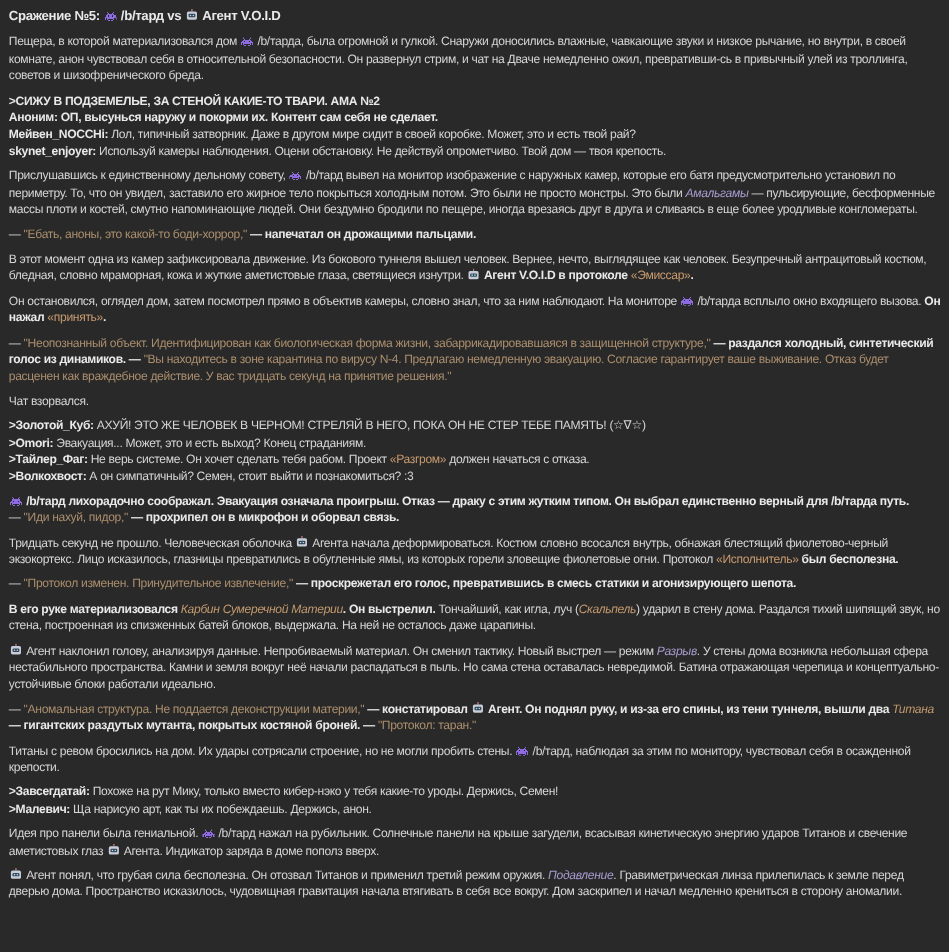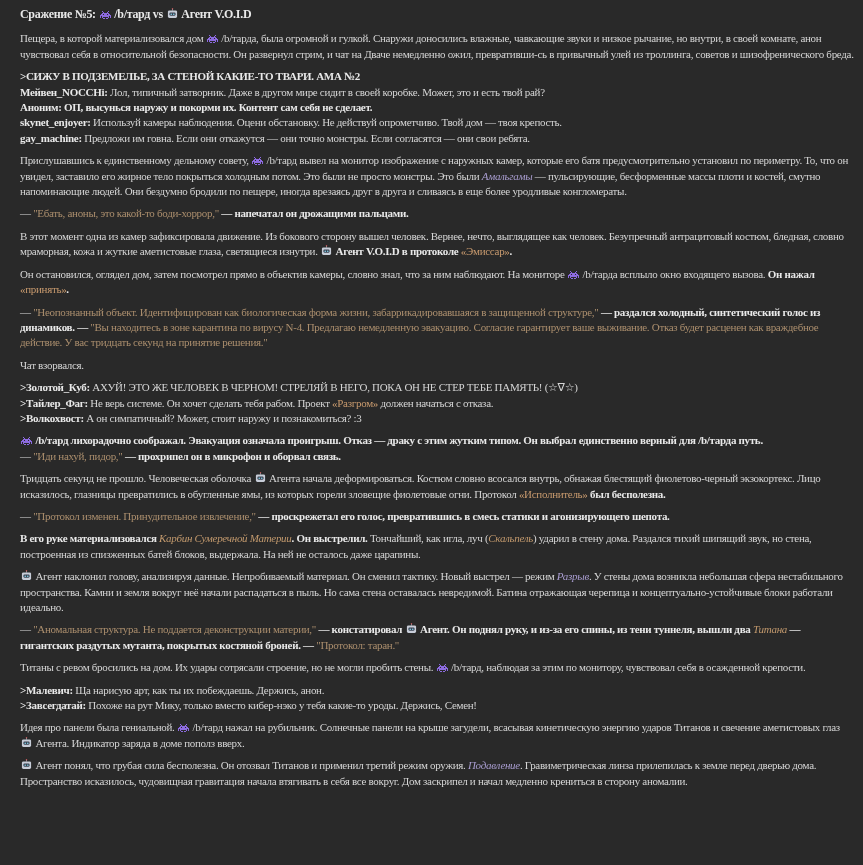--- a/index.html
+++ b/index.html
@@ -1,19 +1,19 @@
 <!DOCTYPE html>
 <html lang="ru"><head>
 <meta charset="utf-8">
 <style>
   html,body{margin:0;padding:0;background:#292929;}
   .page{
     width:863px;height:865px;box-sizing:border-box;overflow:hidden;
-    background:#292929;padding:7px 8px 0 20px;
-    font-family:Liberation Serif, serif;
+    background:#292929;padding:7px 8px 0 8px;
+    font-family:Liberation Sans, sans-serif;
     font-size:11px;letter-spacing:-0.3px;line-height:15.4px;color:#d5d5d5;
   }
   .block{margin:0 0 7px 0;}
   .title{font-size:12px;font-weight:bold;color:#eaeaea;margin-bottom:9px;}
   .chat-line{margin:0;}
   .seg-t{color:#d5d5d5;}
   .seg-b{color:#e9e9e9;font-weight:bold;}
   .seg-q{color:#ab8e6d;}
   .seg-m{color:#c89a6e;}
   .seg-ip{color:#a89ccf;font-style:italic;}
@@ -122,24 +122,23 @@
           <rect x="2" y="6" width="1" height="1"></rect>
           <rect x="8" y="6" width="1" height="1"></rect>
           <rect x="10" y="6" width="1" height="1"></rect>
           <rect x="3" y="7" width="1" height="1"></rect>
           <rect x="4" y="7" width="1" height="1"></rect>
           <rect x="6" y="7" width="1" height="1"></rect>
           <rect x="7" y="7" width="1" height="1"></rect>
         </svg></span><span class="seg-t"> /b/тарда, была огромной и гулкой. Снаружи доносились влажные, чавкающие звуки и низкое рычание, но внутри, в своей комнате, анон чувствовал себя в относительной безопасности. Он развернул стрим, и чат на Дваче немедленно ожил, превративши-сь в привычный улей из троллинга, советов и шизофренического бреда.</span></div>
     <div class="block chat-block">
       <div class="chat-line"><span class="seg-b">&gt;СИЖУ В ПОДЗЕМЕЛЬЕ, ЗА СТЕНОЙ КАКИЕ-ТО ТВАРИ. АМА №2</span></div>
+      <div class="chat-line"><span class="seg-b">Аноним: ОП, высунься наружу и покорми их. Контент сам себя не сделает.</span></div>
       <div class="chat-line"><span class="seg-b">Мейвен_NOCCHi:</span><span class="seg-t"> Лол, типичный затворник. Даже в другом мире сидит в своей коробке. Может, это и есть твой рай?</span></div>
-      <div class="chat-line"><span class="seg-b">Аноним: ОП, высунься наружу и покорми их. Контент сам себя не сделает.</span></div>
       <div class="chat-line"><span class="seg-b">skynet_enjoyer:</span><span class="seg-t"> Используй камеры наблюдения. Оцени обстановку. Не действуй опрометчиво. Твой дом — твоя крепость.</span></div>
-      <div class="chat-line"><span class="seg-b">gay_machine:</span><span class="seg-t"> Предложи им говна. Если они откажутся — они точно монстры. Если согласятся — они свои ребята.</span></div>
     </div>
     <div class="block para"><span class="seg-t">Прислушавшись к единственному дельному совету, </span><span class="icon"><svg viewBox="0 0 11 8" width="11" height="8" fill="#8d6be0" shape-rendering="crispEdges">
           <rect x="2" y="0" width="1" height="1"></rect>
           <rect x="8" y="0" width="1" height="1"></rect>
           <rect x="3" y="1" width="1" height="1"></rect>
           <rect x="7" y="1" width="1" height="1"></rect>
           <rect x="2" y="2" width="1" height="1"></rect>
           <rect x="3" y="2" width="1" height="1"></rect>
           <rect x="4" y="2" width="1" height="1"></rect>
           <rect x="5" y="2" width="1" height="1"></rect>
@@ -176,21 +175,21 @@
           <rect x="0" y="6" width="1" height="1"></rect>
           <rect x="2" y="6" width="1" height="1"></rect>
           <rect x="8" y="6" width="1" height="1"></rect>
           <rect x="10" y="6" width="1" height="1"></rect>
           <rect x="3" y="7" width="1" height="1"></rect>
           <rect x="4" y="7" width="1" height="1"></rect>
           <rect x="6" y="7" width="1" height="1"></rect>
           <rect x="7" y="7" width="1" height="1"></rect>
         </svg></span><span class="seg-t"> /b/тард вывел на монитор изображение с наружных камер, которые его батя предусмотрительно установил по периметру. То, что он увидел, заставило его жирное тело покрыться холодным потом. Это были не просто монстры. Это были </span><span class="seg-ip">Амальгамы</span><span class="seg-t"> — пульсирующие, бесформенные массы плоти и костей, смутно напоминающие людей. Они бездумно бродили по пещере, иногда врезаясь друг в друга и сливаясь в еще более уродливые конгломераты.</span></div>
     <div class="block para"><span class="seg-t">— </span><span class="seg-q">"Ебать, аноны, это какой-то боди-хоррор,"</span><span class="seg-b"> — напечатал он дрожащими пальцами.</span></div>
-    <div class="block para"><span class="seg-t">В этот момент одна из камер зафиксировала движение. Из бокового сторону вышел человек. Вернее, нечто, выглядящее как человек. Безупречный антрацитовый костюм, бледная, словно мраморная, кожа и жуткие аметистовые глаза, светящиеся изнутри. </span><span class="icon"><svg viewBox="0 0 12 12" width="11" height="11">
+    <div class="block para"><span class="seg-t">В этот момент одна из камер зафиксировала движение. Из бокового туннеля вышел человек. Вернее, нечто, выглядящее как человек. Безупречный антрацитовый костюм, бледная, словно мраморная, кожа и жуткие аметистовые глаза, светящиеся изнутри. </span><span class="icon"><svg viewBox="0 0 12 12" width="11" height="11">
           <rect x="5.5" y="0.4" width="1" height="2.4" fill="#9aa3b2"></rect>
           <circle cx="6" cy="0.9" r="0.8" fill="#c05555"></circle>
           <rect x="1" y="2.6" width="10" height="8.2" rx="1.6" fill="#c7cdd8"></rect>
           <rect x="2.6" y="5" width="6.8" height="3.4" rx="1.2" fill="#3a4150"></rect>
           <circle cx="4.6" cy="6.7" r="0.8" fill="#8fe8ff"></circle>
           <circle cx="7.4" cy="6.7" r="0.8" fill="#8fe8ff"></circle>
         </svg></span><span class="seg-b"> Агент V.O.I.D в протоколе </span><span class="seg-m">«Эмиссар»</span><span class="seg-b">.</span></div>
     <div class="block para"><span class="seg-t">Он остановился, оглядел дом, затем посмотрел прямо в объектив камеры, словно знал, что за ним наблюдают. На мониторе </span><span class="icon"><svg viewBox="0 0 11 8" width="11" height="8" fill="#8d6be0" shape-rendering="crispEdges">
           <rect x="2" y="0" width="1" height="1"></rect>
           <rect x="8" y="0" width="1" height="1"></rect>
@@ -236,22 +235,23 @@
           <rect x="10" y="6" width="1" height="1"></rect>
           <rect x="3" y="7" width="1" height="1"></rect>
           <rect x="4" y="7" width="1" height="1"></rect>
           <rect x="6" y="7" width="1" height="1"></rect>
           <rect x="7" y="7" width="1" height="1"></rect>
         </svg></span><span class="seg-t"> /b/тарда всплыло окно входящего вызова. </span><span class="seg-b">Он нажал </span><span class="seg-m">«принять»</span><span class="seg-b">.</span></div>
     <div class="block para"><span class="seg-t">— </span><span class="seg-q">"Неопознанный объект. Идентифицирован как биологическая форма жизни, забаррикадировавшаяся в защищенной структуре,"</span><span class="seg-b"> — раздался холодный, синтетический голос из динамиков. — </span><span class="seg-q">"Вы находитесь в зоне карантина по вирусу N-4. Предлагаю немедленную эвакуацию. Согласие гарантирует ваше выживание. Отказ будет расценен как враждебное действие. У вас тридцать секунд на принятие решения."</span></div>
     <div class="block para"><span class="seg-t">Чат взорвался.</span></div>
     <div class="block chat-block">
       <div class="chat-line"><span class="seg-b">&gt;Золотой_Куб:</span><span class="seg-t"> АХУЙ! ЭТО ЖЕ ЧЕЛОВЕК В ЧЕРНОМ! СТРЕЛЯЙ В НЕГО, ПОКА ОН НЕ СТЕР ТЕБЕ ПАМЯТЬ! (☆∇☆)</span></div>
+      <div class="chat-line"><span class="seg-b">&gt;Omori:</span><span class="seg-t"> Эвакуация... Может, это и есть выход? Конец страданиям.</span></div>
       <div class="chat-line"><span class="seg-b">&gt;Тайлер_Фаг:</span><span class="seg-t"> Не верь системе. Он хочет сделать тебя рабом. Проект </span><span class="seg-m">«Разгром»</span><span class="seg-t"> должен начаться с отказа.</span></div>
-      <div class="chat-line"><span class="seg-b">&gt;Волкохвост:</span><span class="seg-t"> А он симпатичный? Может, стоит наружу и познакомиться? :3</span></div>
+      <div class="chat-line"><span class="seg-b">&gt;Волкохвост:</span><span class="seg-t"> А он симпатичный? Семен, стоит выйти и познакомиться? :3</span></div>
     </div>
     <div class="block para"><span class="icon"><svg viewBox="0 0 11 8" width="11" height="8" fill="#8d6be0" shape-rendering="crispEdges">
           <rect x="2" y="0" width="1" height="1"></rect>
           <rect x="8" y="0" width="1" height="1"></rect>
           <rect x="3" y="1" width="1" height="1"></rect>
           <rect x="7" y="1" width="1" height="1"></rect>
           <rect x="2" y="2" width="1" height="1"></rect>
           <rect x="3" y="2" width="1" height="1"></rect>
           <rect x="4" y="2" width="1" height="1"></rect>
           <rect x="5" y="2" width="1" height="1"></rect>
@@ -362,22 +362,22 @@
           <rect x="0" y="6" width="1" height="1"></rect>
           <rect x="2" y="6" width="1" height="1"></rect>
           <rect x="8" y="6" width="1" height="1"></rect>
           <rect x="10" y="6" width="1" height="1"></rect>
           <rect x="3" y="7" width="1" height="1"></rect>
           <rect x="4" y="7" width="1" height="1"></rect>
           <rect x="6" y="7" width="1" height="1"></rect>
           <rect x="7" y="7" width="1" height="1"></rect>
         </svg></span><span class="seg-t"> /b/тард, наблюдая за этим по монитору, чувствовал себя в осажденной крепости.</span></div>
     <div class="block chat-block">
+      <div class="chat-line"><span class="seg-b">&gt;Завсегдатай:</span><span class="seg-t"> Похоже на рут Мику, только вместо кибер-нэко у тебя какие-то уроды. Держись, Семен!</span></div>
       <div class="chat-line"><span class="seg-b">&gt;Малевич:</span><span class="seg-t"> Ща нарисую арт, как ты их побеждаешь. Держись, анон.</span></div>
-      <div class="chat-line"><span class="seg-b">&gt;Завсегдатай:</span><span class="seg-t"> Похоже на рут Мику, только вместо кибер-нэко у тебя какие-то уроды. Держись, Семен!</span></div>
     </div>
     <div class="block para"><span class="seg-t">Идея про панели была гениальной. </span><span class="icon"><svg viewBox="0 0 11 8" width="11" height="8" fill="#8d6be0" shape-rendering="crispEdges">
           <rect x="2" y="0" width="1" height="1"></rect>
           <rect x="8" y="0" width="1" height="1"></rect>
           <rect x="3" y="1" width="1" height="1"></rect>
           <rect x="7" y="1" width="1" height="1"></rect>
           <rect x="2" y="2" width="1" height="1"></rect>
           <rect x="3" y="2" width="1" height="1"></rect>
           <rect x="4" y="2" width="1" height="1"></rect>
           <rect x="5" y="2" width="1" height="1"></rect>

